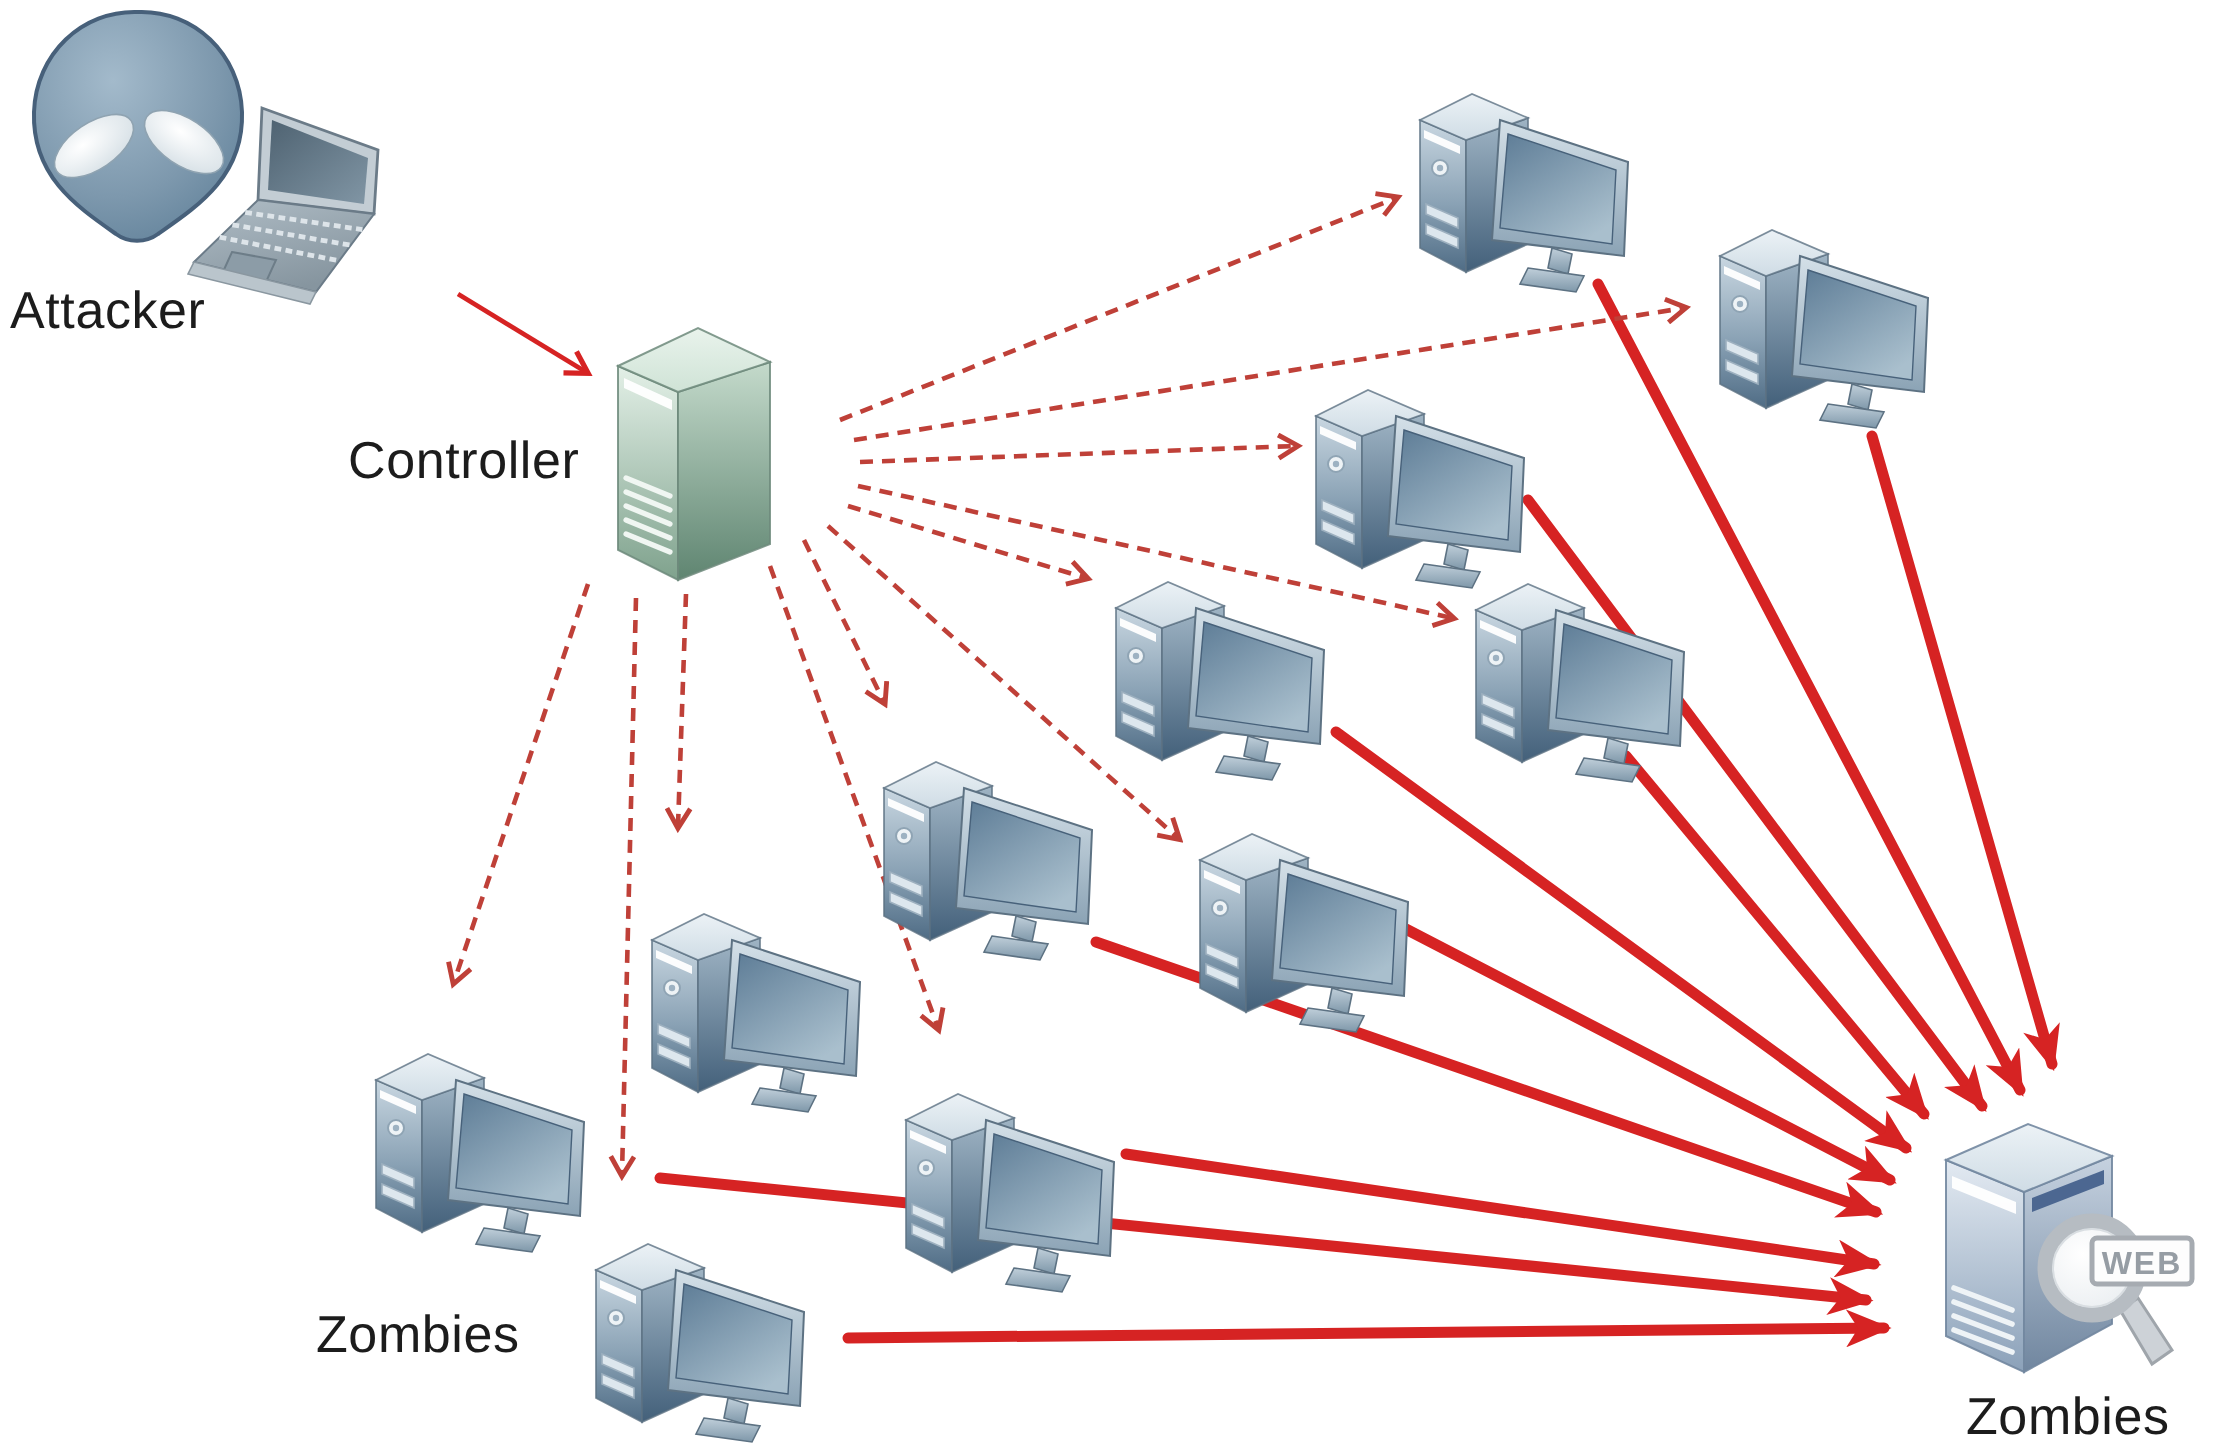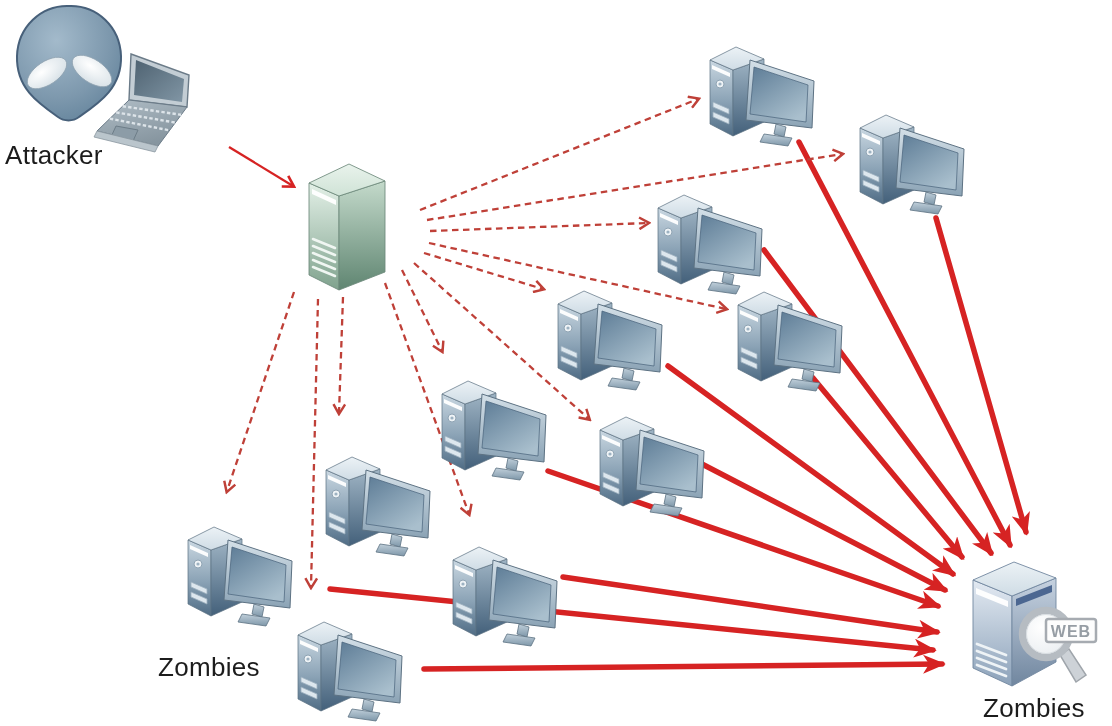--- a/index.html
+++ b/index.html
@@ -214,15 +214,16 @@
       <polygon points="90,97 99,91 116,117 106,124" fill="#cdd2d7" stroke="#9fa5ab" stroke-width="1.5"></polygon>
       <circle cx="76" cy="76" r="23.5" fill="url(#gLens)" stroke="#b6bcc2" stroke-width="7.5"></circle>
       <circle cx="76" cy="76" r="19.5" fill="none" stroke="#d9dee2" stroke-width="1"></circle>
       <rect x="76" y="61" width="50" height="23" rx="2.5" fill="#fdfdfd" stroke="#a6abb1" stroke-width="2.5"></rect>
       <text x="101" y="79" text-anchor="middle" font-family="Liberation Sans, sans-serif" font-size="16" font-weight="bold" fill="#969da4" letter-spacing="1">WEB</text>
     </g>
   </g>
 </svg>
 
   <div class="lbl" style="left:5px;top:140px;">Attacker</div>
+  <div class="lbl" style="left:174px;top:215px;">Controller</div>
   <div class="lbl" style="left:158px;top:652px;">Zombies</div>
   <div class="lbl" style="left:983px;top:693px;">Zombies</div>
 </div>
 
 </body></html>

